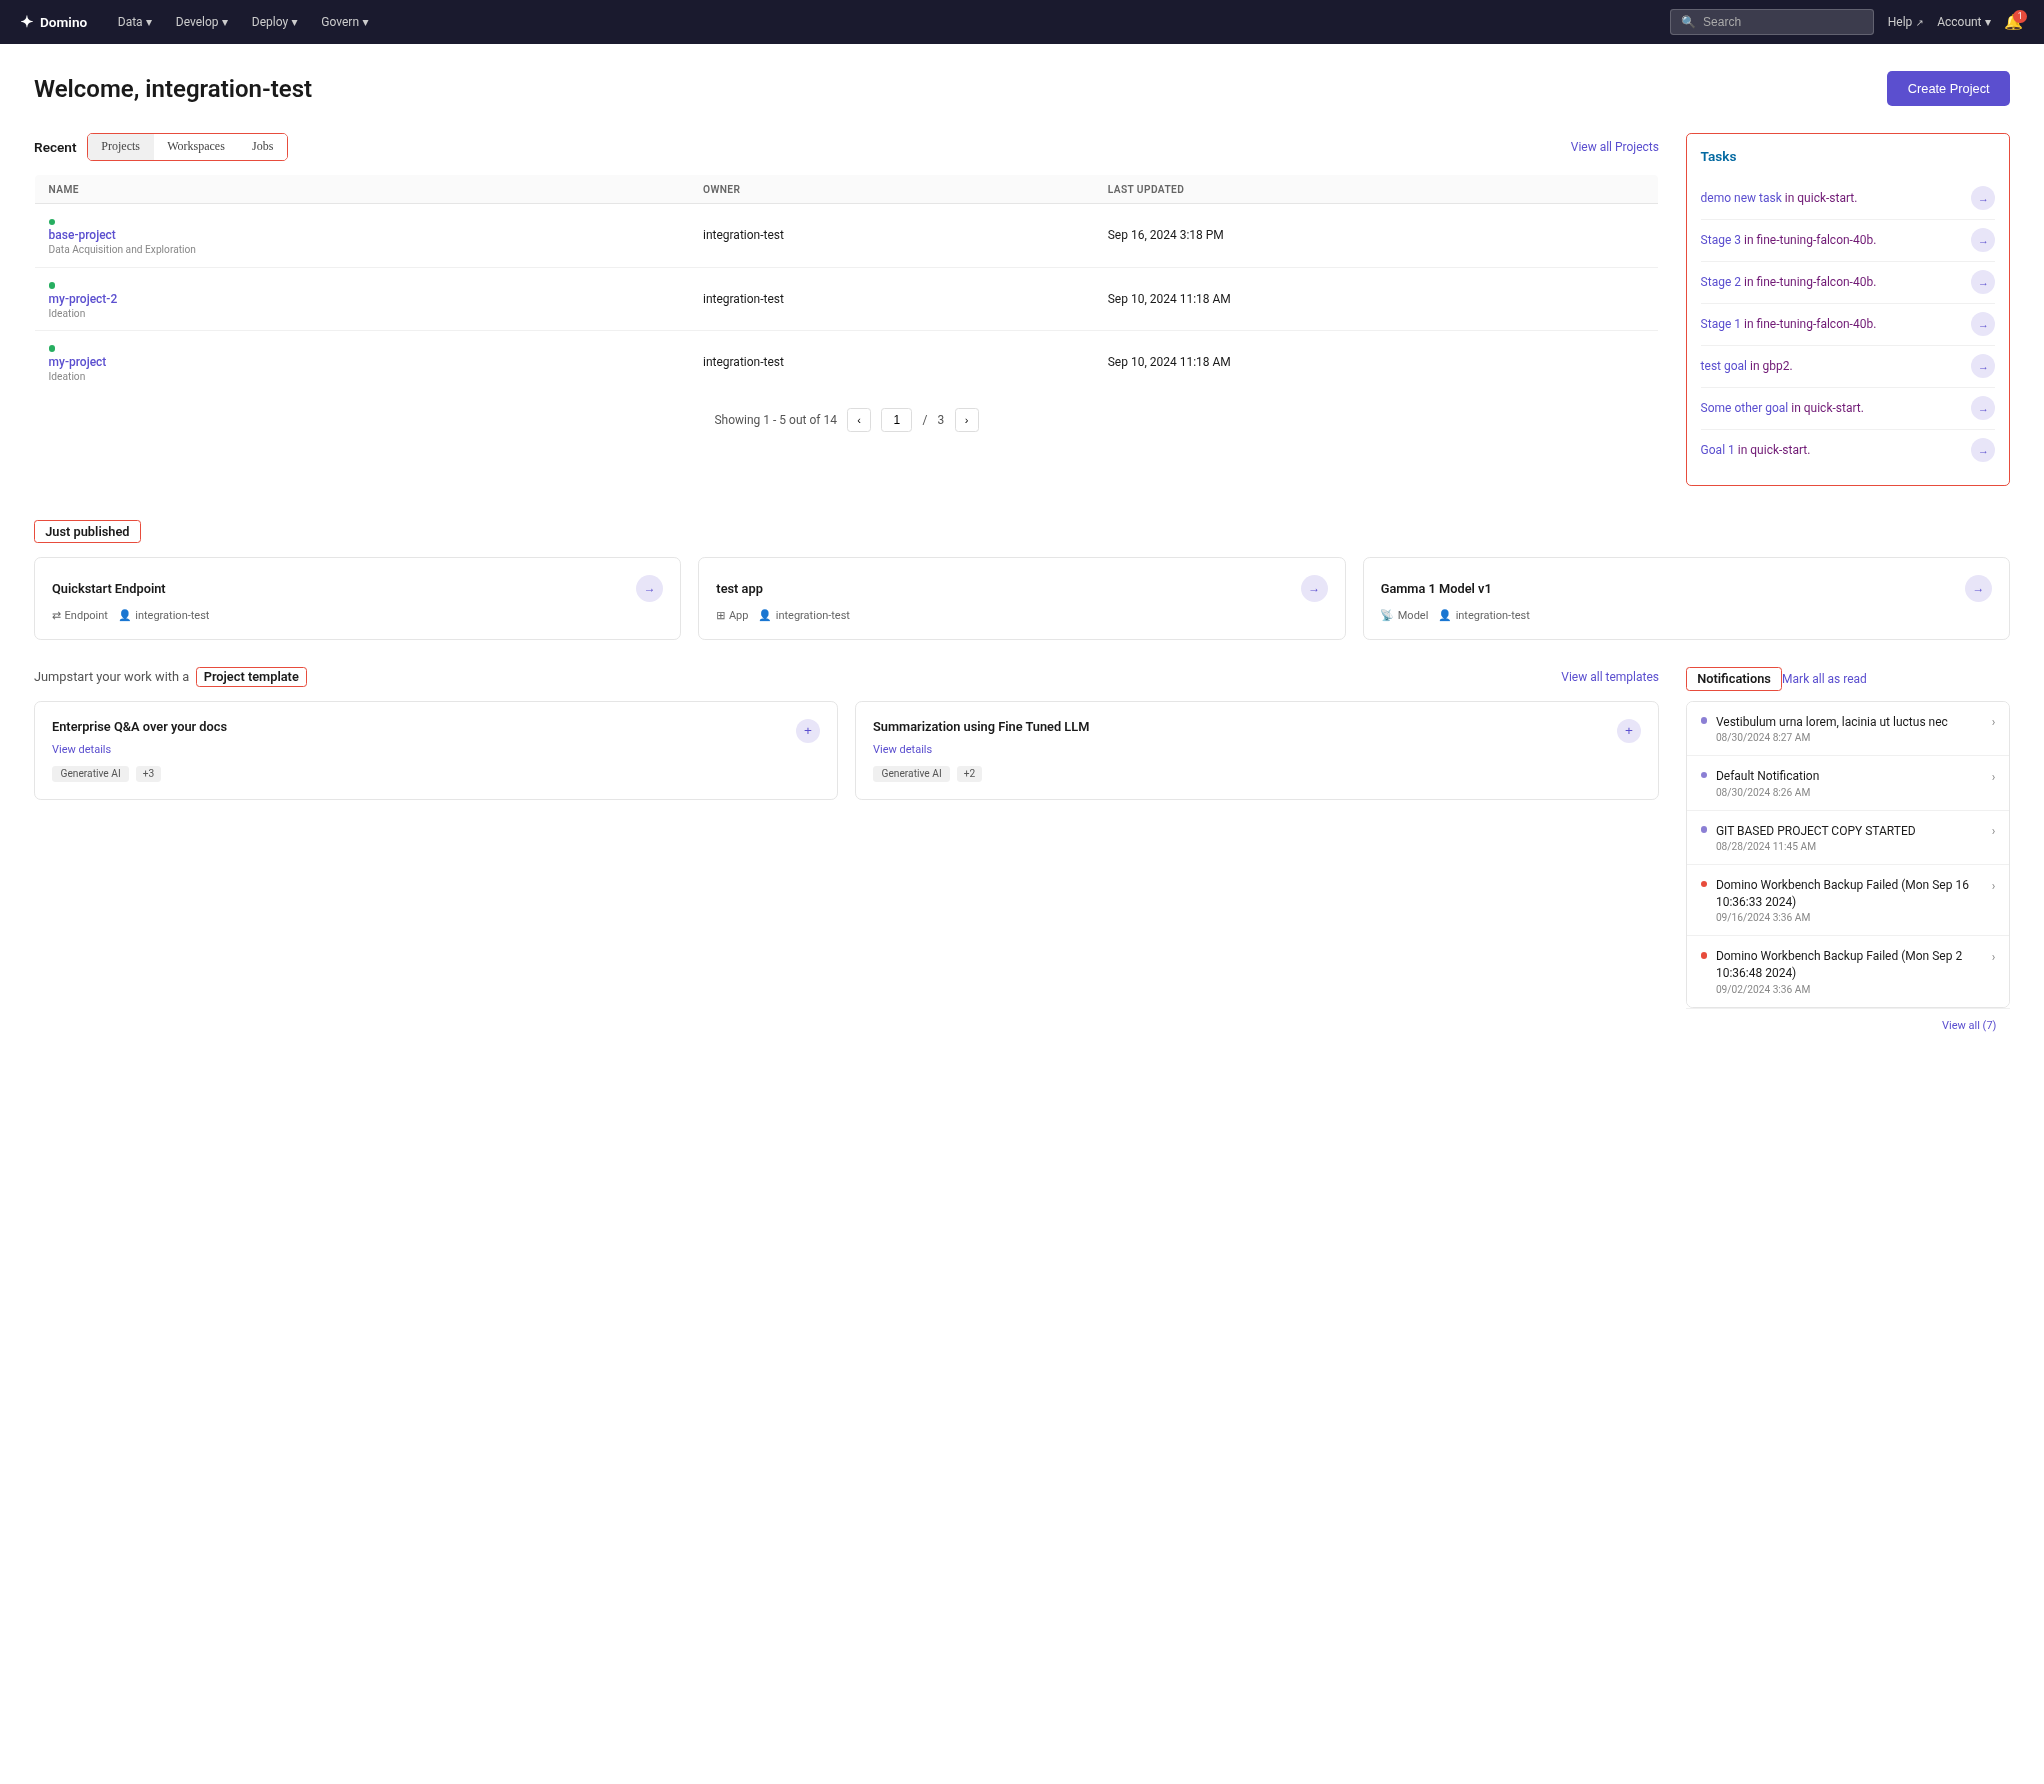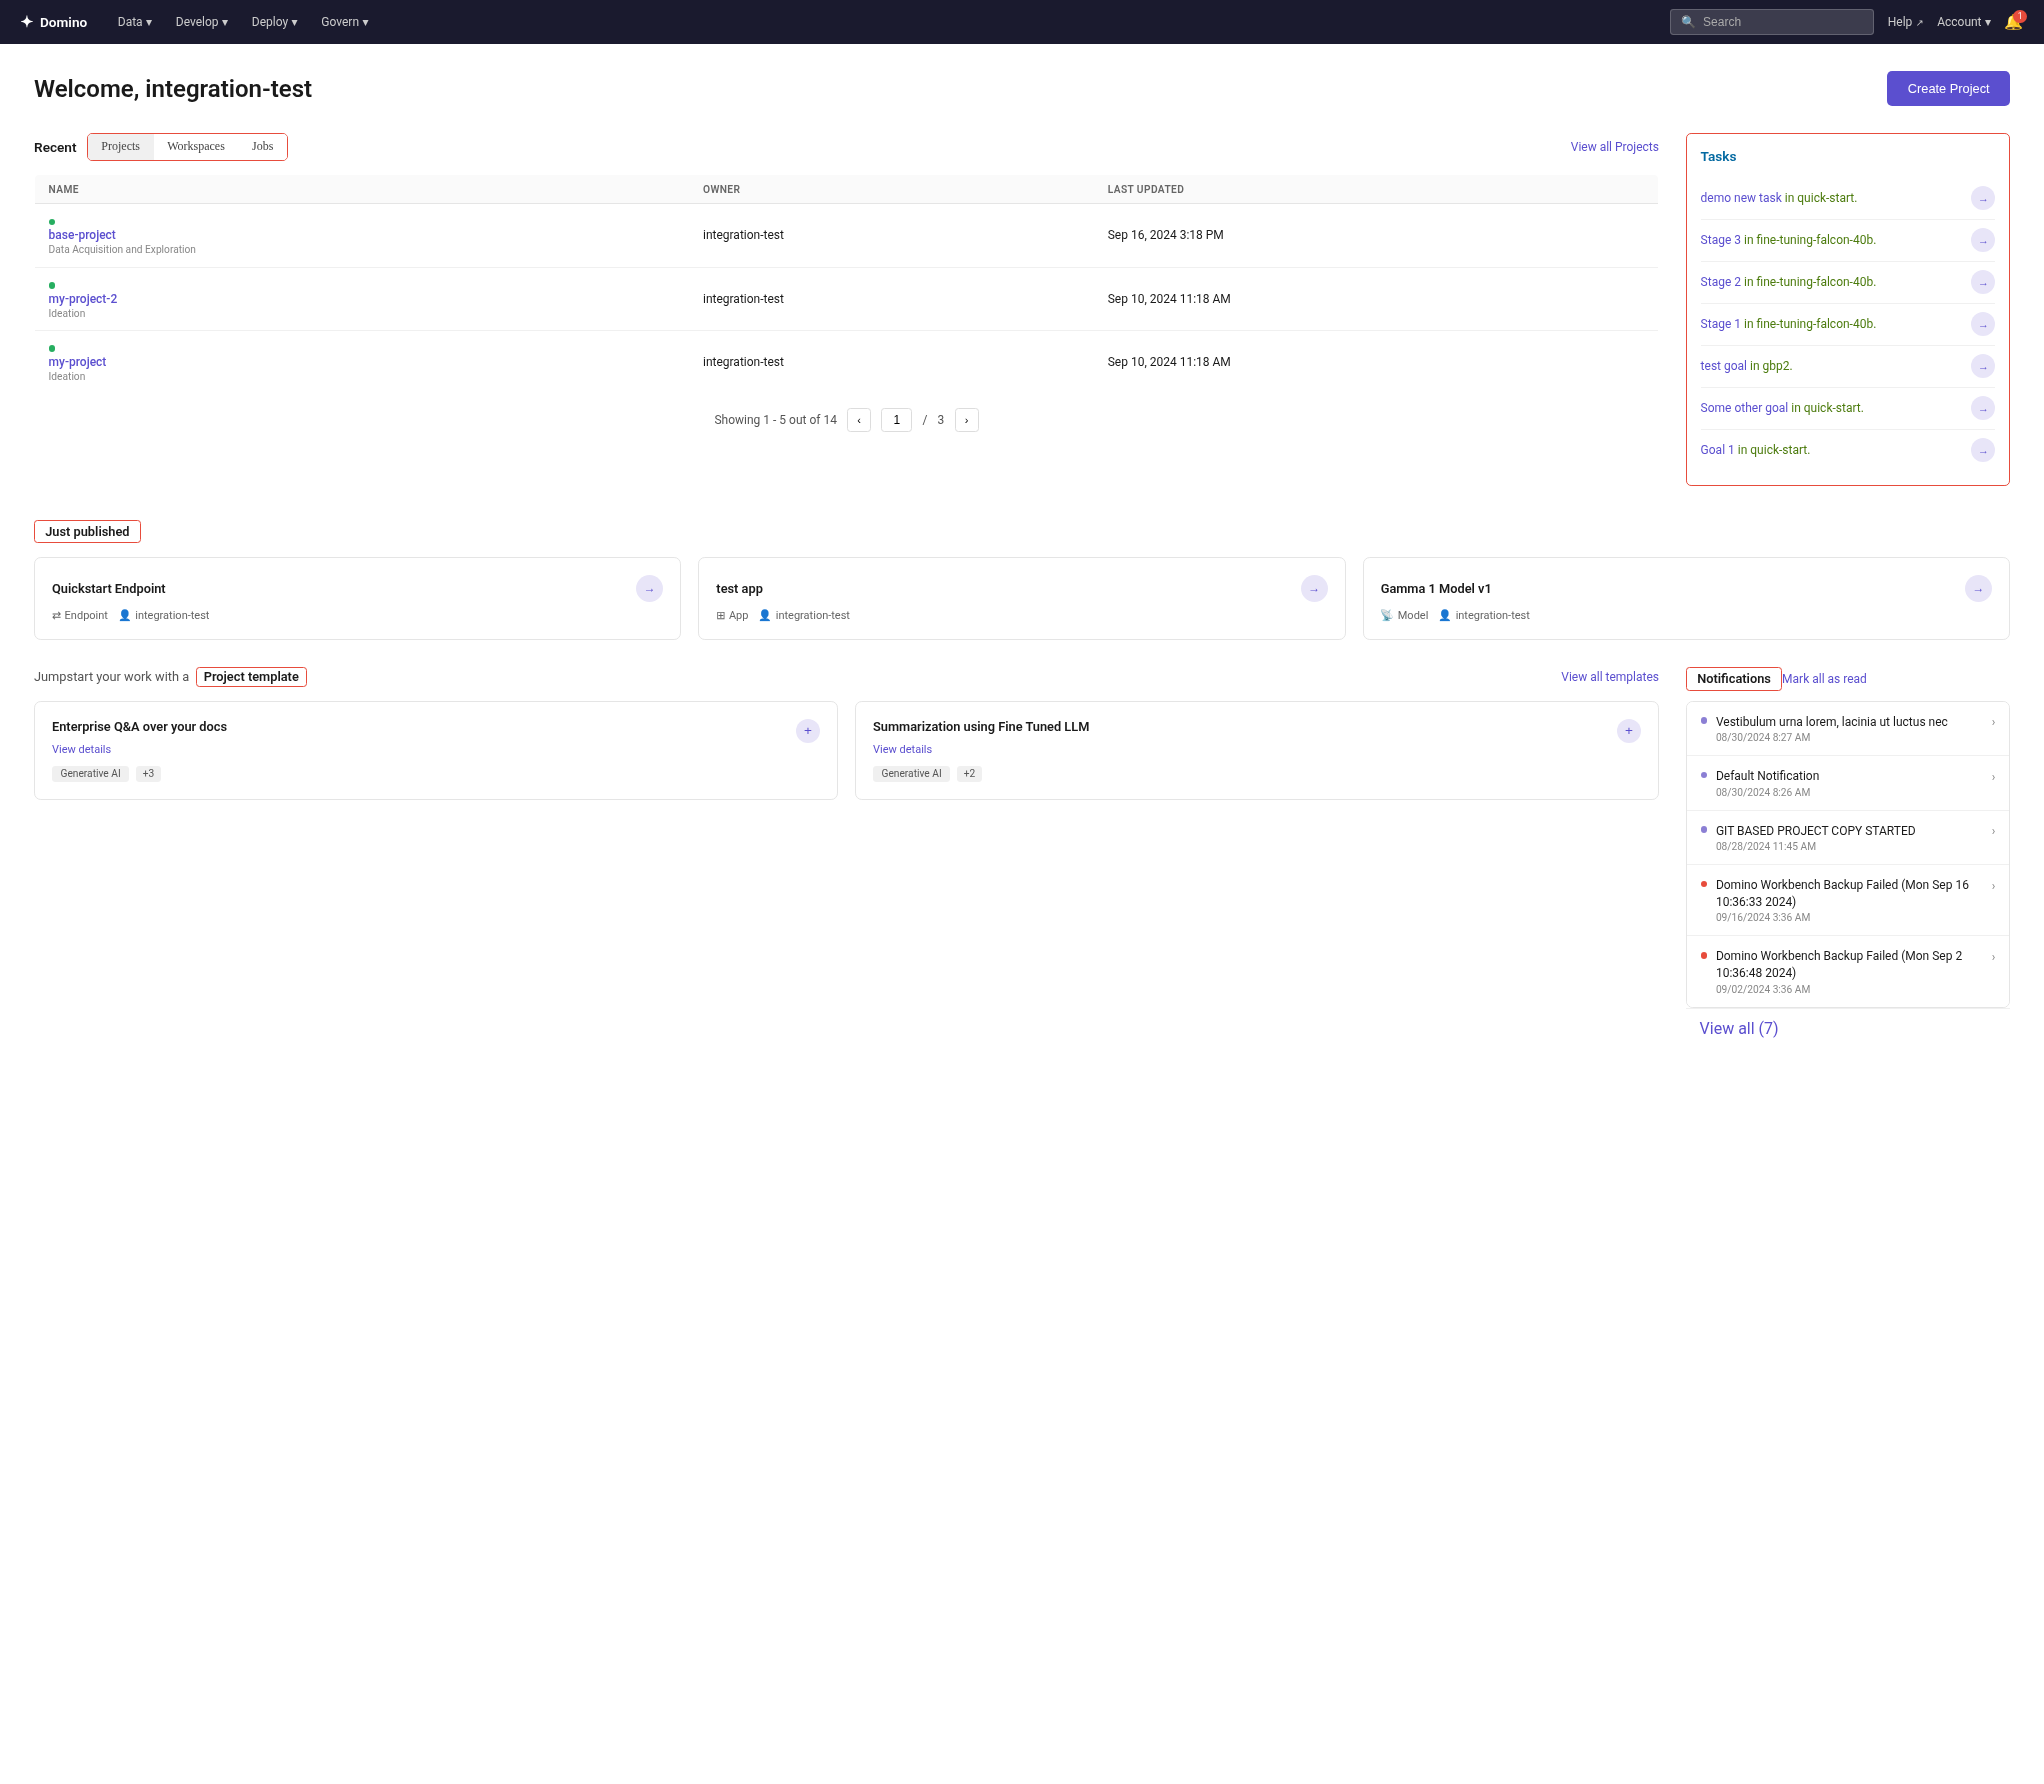--- a/index.html
+++ b/index.html
@@ -271,21 +271,21 @@
     .task-item {
       display: flex;
       align-items: center;
       justify-content: space-between;
       padding: 8.5px 0;
       border-bottom: 0.9px solid #f0f0f0;
       font-size: 12px;
     }
     .task-item:last-child { border-bottom: none; }
     .task-link { color: #5b4fcf; cursor: pointer; text-align: center; }
-    .task-context { color: #4d7c0f; }
+    .task-context { color: #701a75; }
     .task-arrow {
       width: 24px;
       height: 24px;
       border-radius: 50%;
       background: #e8e5f8;
       display: flex;
       align-items: center;
       justify-content: center;
       color: #5b4fcf;
       font-size: 11px;
@@ -509,23 +509,23 @@
       margin-top: 1.7px;
     }
     .notif-chevron {
       color: #888;
       font-size: 12px;
       margin-left: 6.8px;
       margin-top: 1.7px;
     }
     .view-all-notif {
       display: block;
-      text-align: left;
+      text-align: right;
       color: #5b4fcf;
-      font-size: 16px;
+      font-size: 11px;
       padding: 10.2px 13.6px;
       cursor: pointer;
       border-top: 0.9px solid #f0f0f0;
     }
   </style>
 </head>
 <body>
 
 <nav class="navbar">
   <div class="nav-logo">

